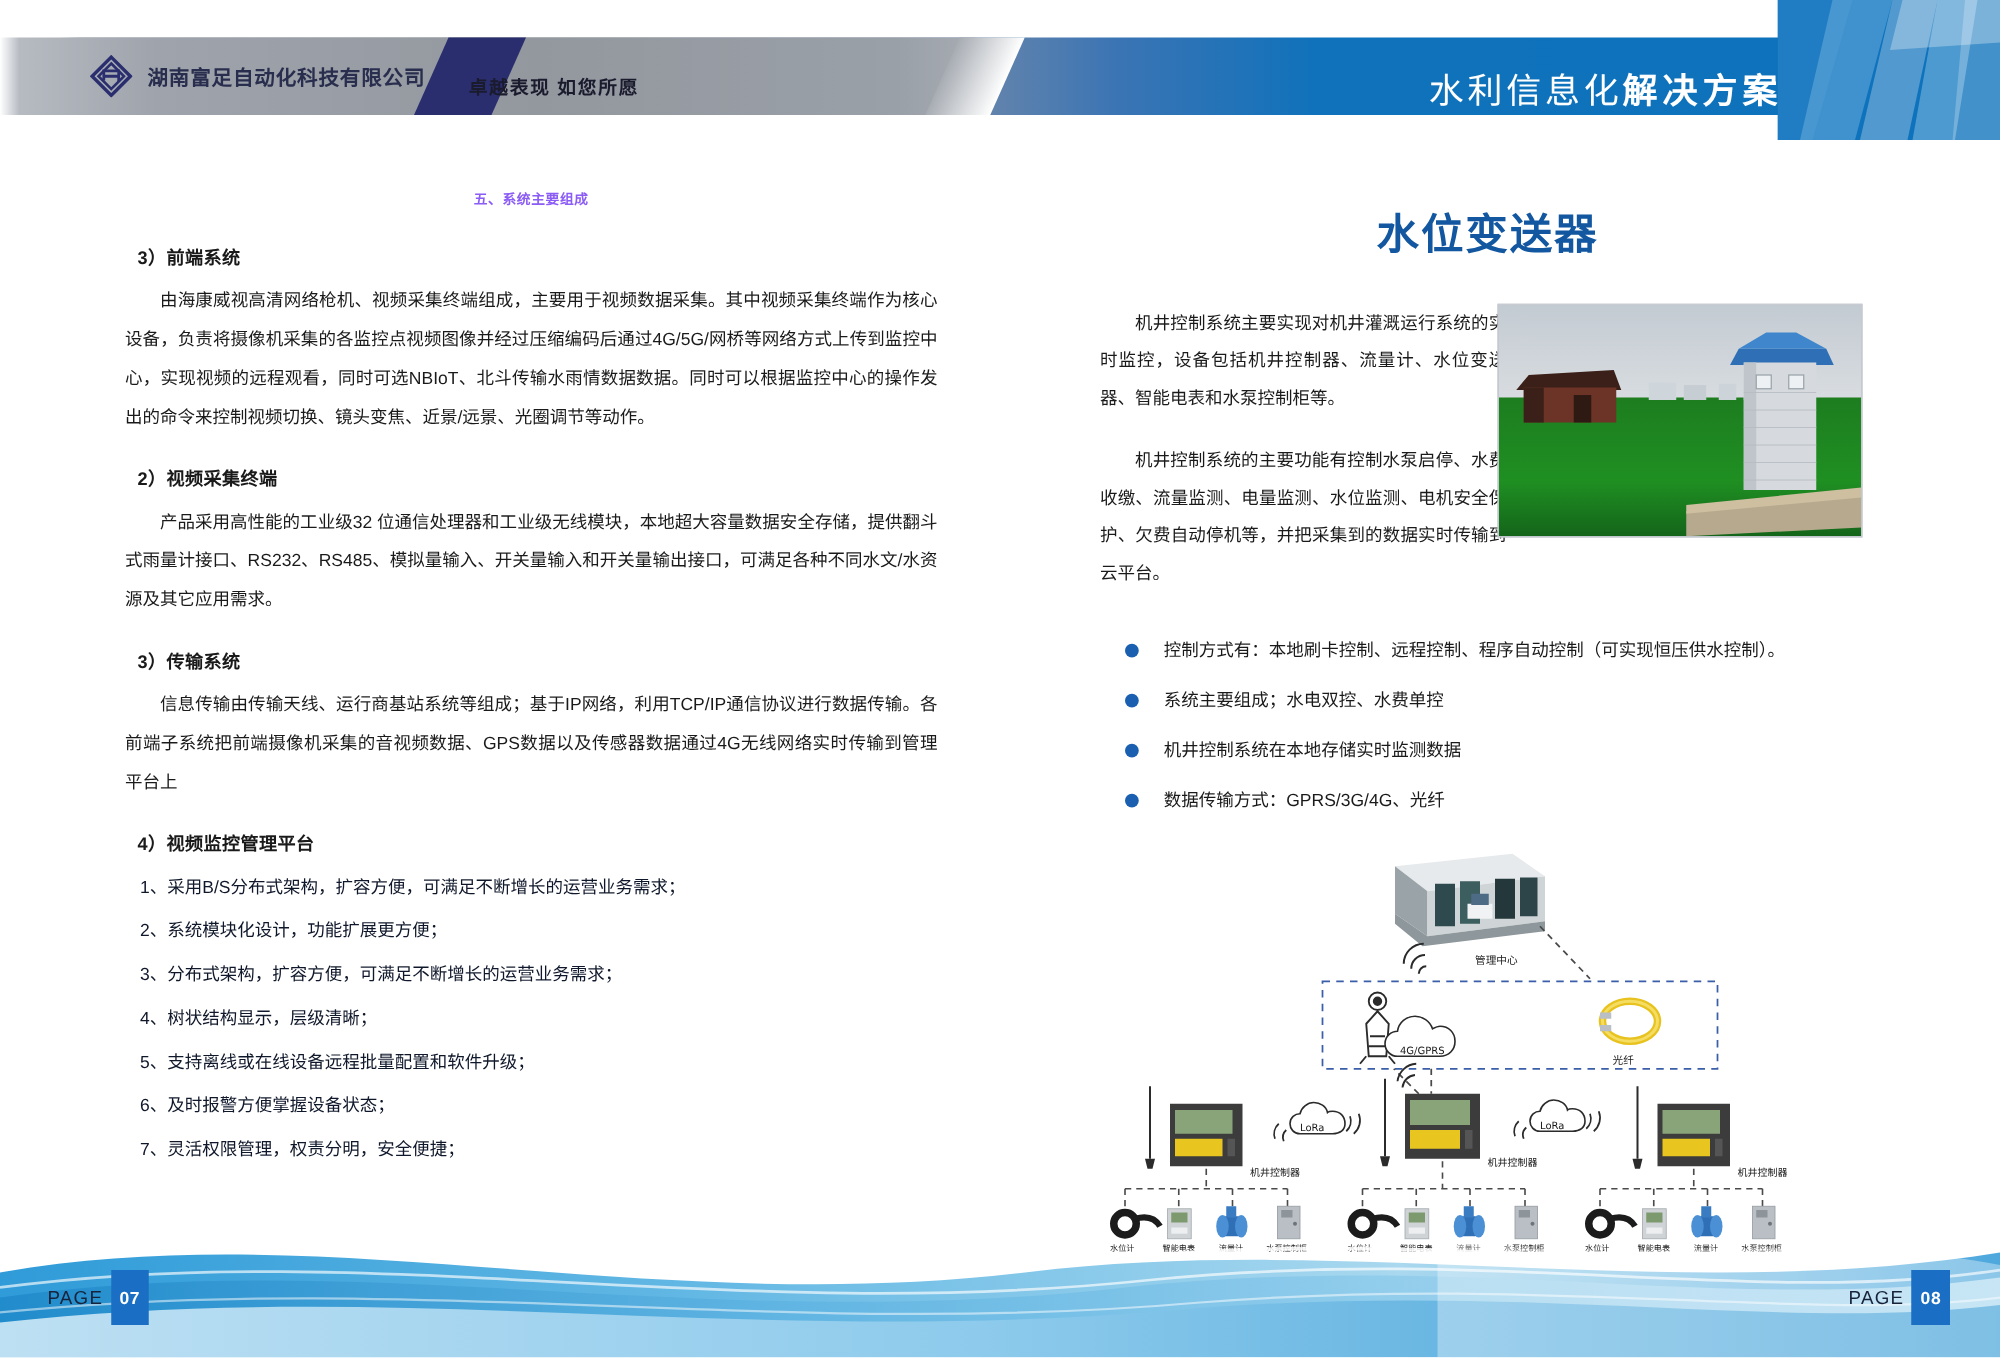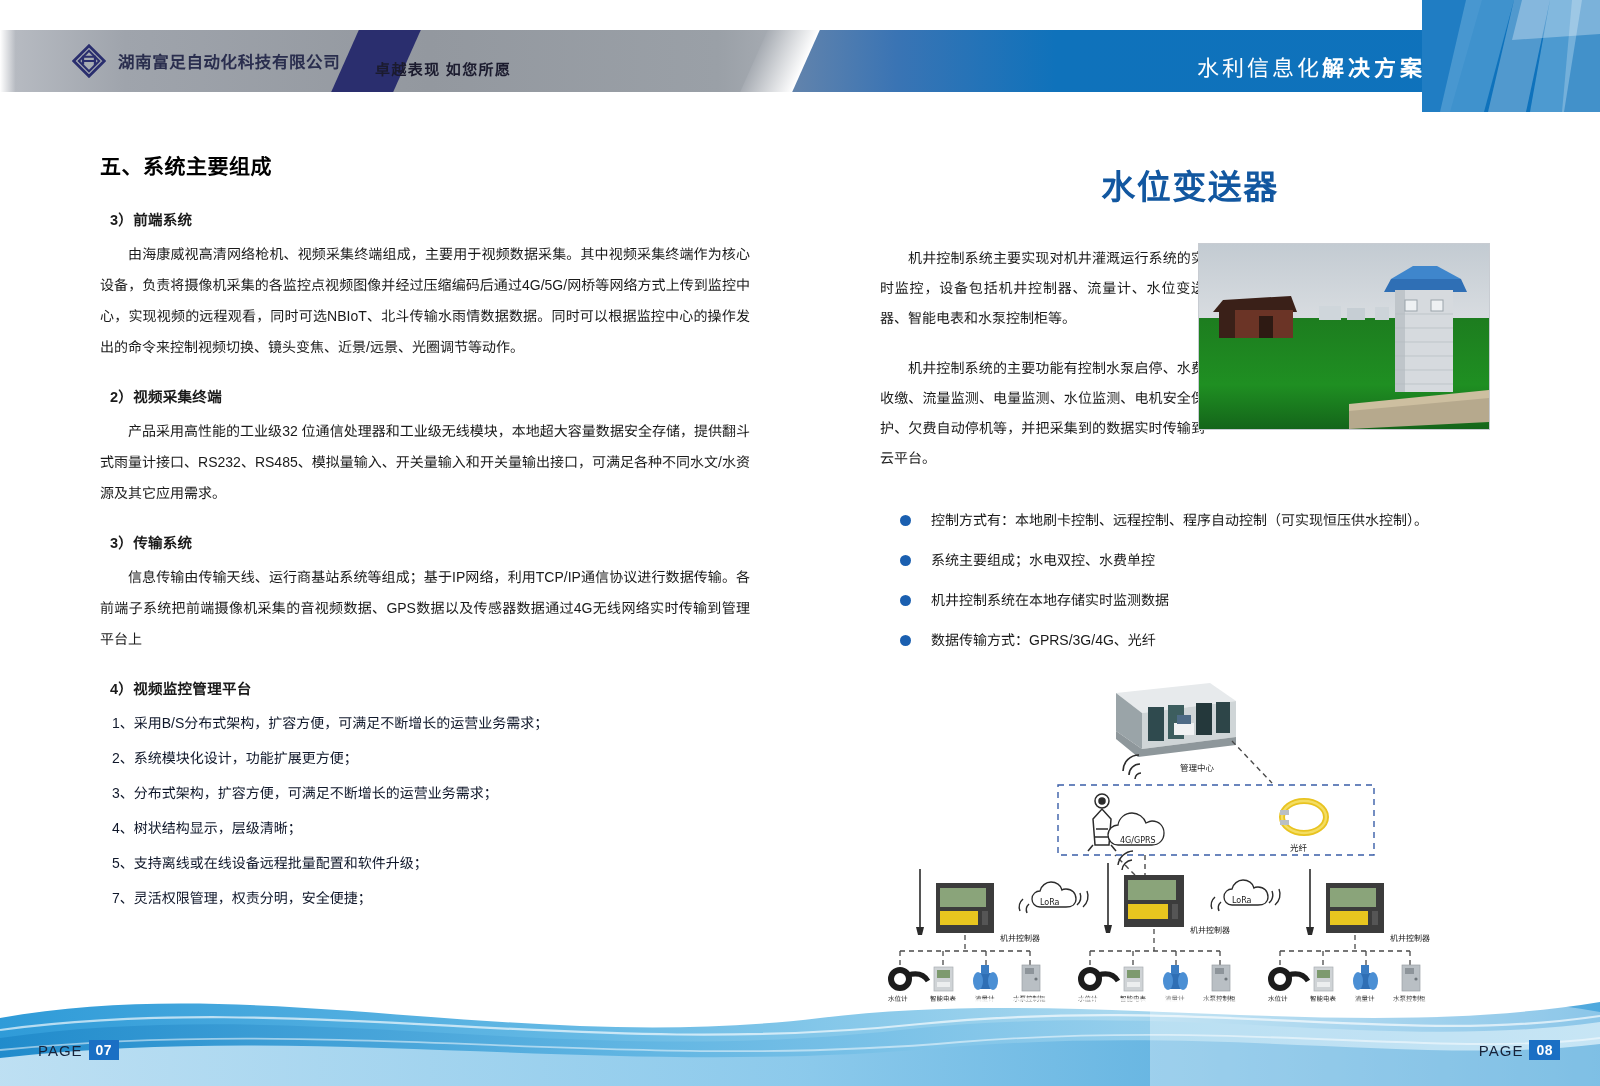--- a/index.html
+++ b/index.html
@@ -37,30 +37,31 @@
     font-family:"Liberation Serif","DejaVu Serif",serif;
     font-size:16.5px;font-weight:700;color:#2a2e4e;letter-spacing:.6px;
   }
   .hdr-slogan{
     position:absolute;left:375px;top:58px;
     font-family:"Liberation Serif","DejaVu Serif",serif;
     font-size:15px;font-weight:700;color:#1b1b2e;letter-spacing:1.4px;
   }
   .hdr-title{
     position:absolute;right:174px;top:50px;
-    font-size:22px;color:#ffffff;letter-spacing:3px;white-space:nowrap;
+    font-size:28px;color:#ffffff;letter-spacing:3px;white-space:nowrap;
   }
   .hdr-title .strong{font-weight:700;letter-spacing:4px;}
   .hdr-shapes{position:absolute;right:0;top:0;width:178px;height:112px;overflow:hidden;}
 
   
   .col-left{position:absolute;left:100px;top:150px;width:650px;}
   .sec-head{
-    font-size:21px;font-weight:700;color:#000000;letter-spacing:.5px;
+    font-size:11px;font-weight:700;color:#8b5cf6;letter-spacing:.5px;
     margin:0 0 28px 0;
+    text-align:center;
   }
   .sub-head{
     font-size:14.5px;font-weight:700;color:#1a1a1a;
     margin:0 0 10px 10px;letter-spacing:.3px;
   }
   .para{
     font-size:14px;color:#1a1a1a;line-height:31px;
     text-indent:28px;margin:0 0 22px 0;text-align:justify;
   }
   .num-item{
@@ -101,21 +102,21 @@
   
   .footer-art{position:absolute;left:0;bottom:0;width:1600px;height:160px;overflow:hidden;}
   .pg{
     position:absolute;bottom:26px;display:flex;align-items:center;
     font-size:15px;color:#17233a;letter-spacing:1px;z-index:6;
   }
   .pg-left{left:38px;}
   .pg-right{right:40px;}
   .pg-num{
     background:#1a6fc4;color:#fff;font-size:14px;font-weight:600;
-    padding:2px 7px;margin-left:6px;letter-spacing:.5px;
+    padding:14px 7px;margin-left:6px;letter-spacing:.5px;
   }
 </style>
 </head>
 <body>
 
 <div class="page">
 
   <div class="header">
     <div class="hdr-blue"></div>
     <div class="hdr-gray"></div>
@@ -163,20 +164,21 @@
       <p class="para">信息传输由传输天线、运行商基站系统等组成；基于IP网络，利用TCP/IP通信协议进行数据传输。各前端子系统把前端摄像机采集的音视频数据、GPS数据以及传感器数据通过4G无线网络实时传输到管理平台上</p>
     </div>
 
     <div>
       <div class="sub-head">4）视频监控管理平台</div>
       <div class="num-item">1、采用B/S分布式架构，扩容方便，可满足不断增长的运营业务需求；</div>
       <div class="num-item">2、系统模块化设计，功能扩展更方便；</div>
       <div class="num-item">3、分布式架构，扩容方便，可满足不断增长的运营业务需求；</div>
       <div class="num-item">4、树状结构显示，层级清晰；</div>
       <div class="num-item">5、支持离线或在线设备远程批量配置和软件升级；</div>
+      <div class="num-item">6、及时报警方便掌握设备状态；</div>
       <div class="num-item">7、灵活权限管理，权责分明，安全便捷；</div>
     </div>
   </div>
 
   <div class="col-right">
     <div class="big-title">水位变送器</div>
 
     <div class="intro-wrap">
       <div class="intro-text">
         <p class="para">机井控制系统主要实现对机井灌溉运行系统的实时监控，设备包括机井控制器、流量计、水位变送器、智能电表和水泵控制柜等。</p>

